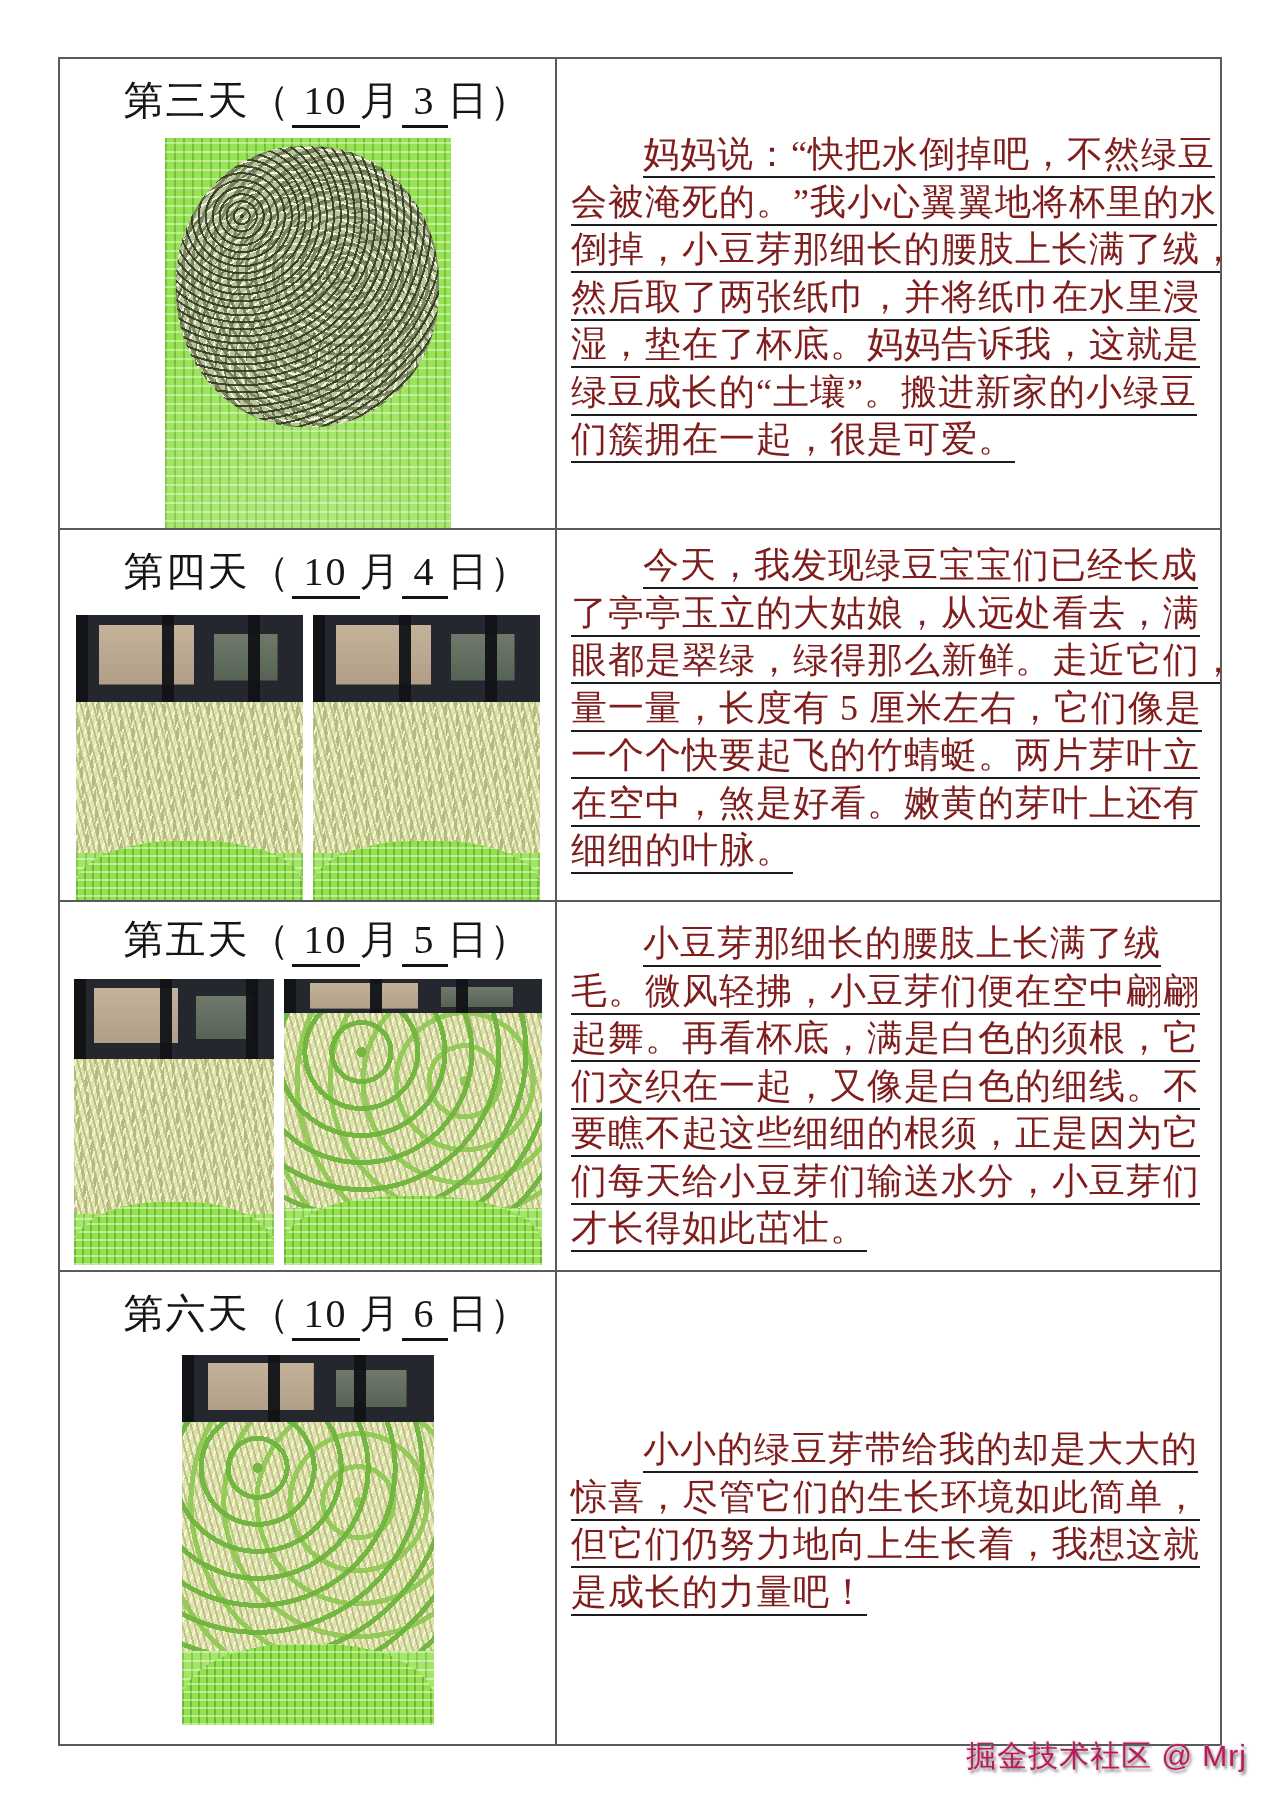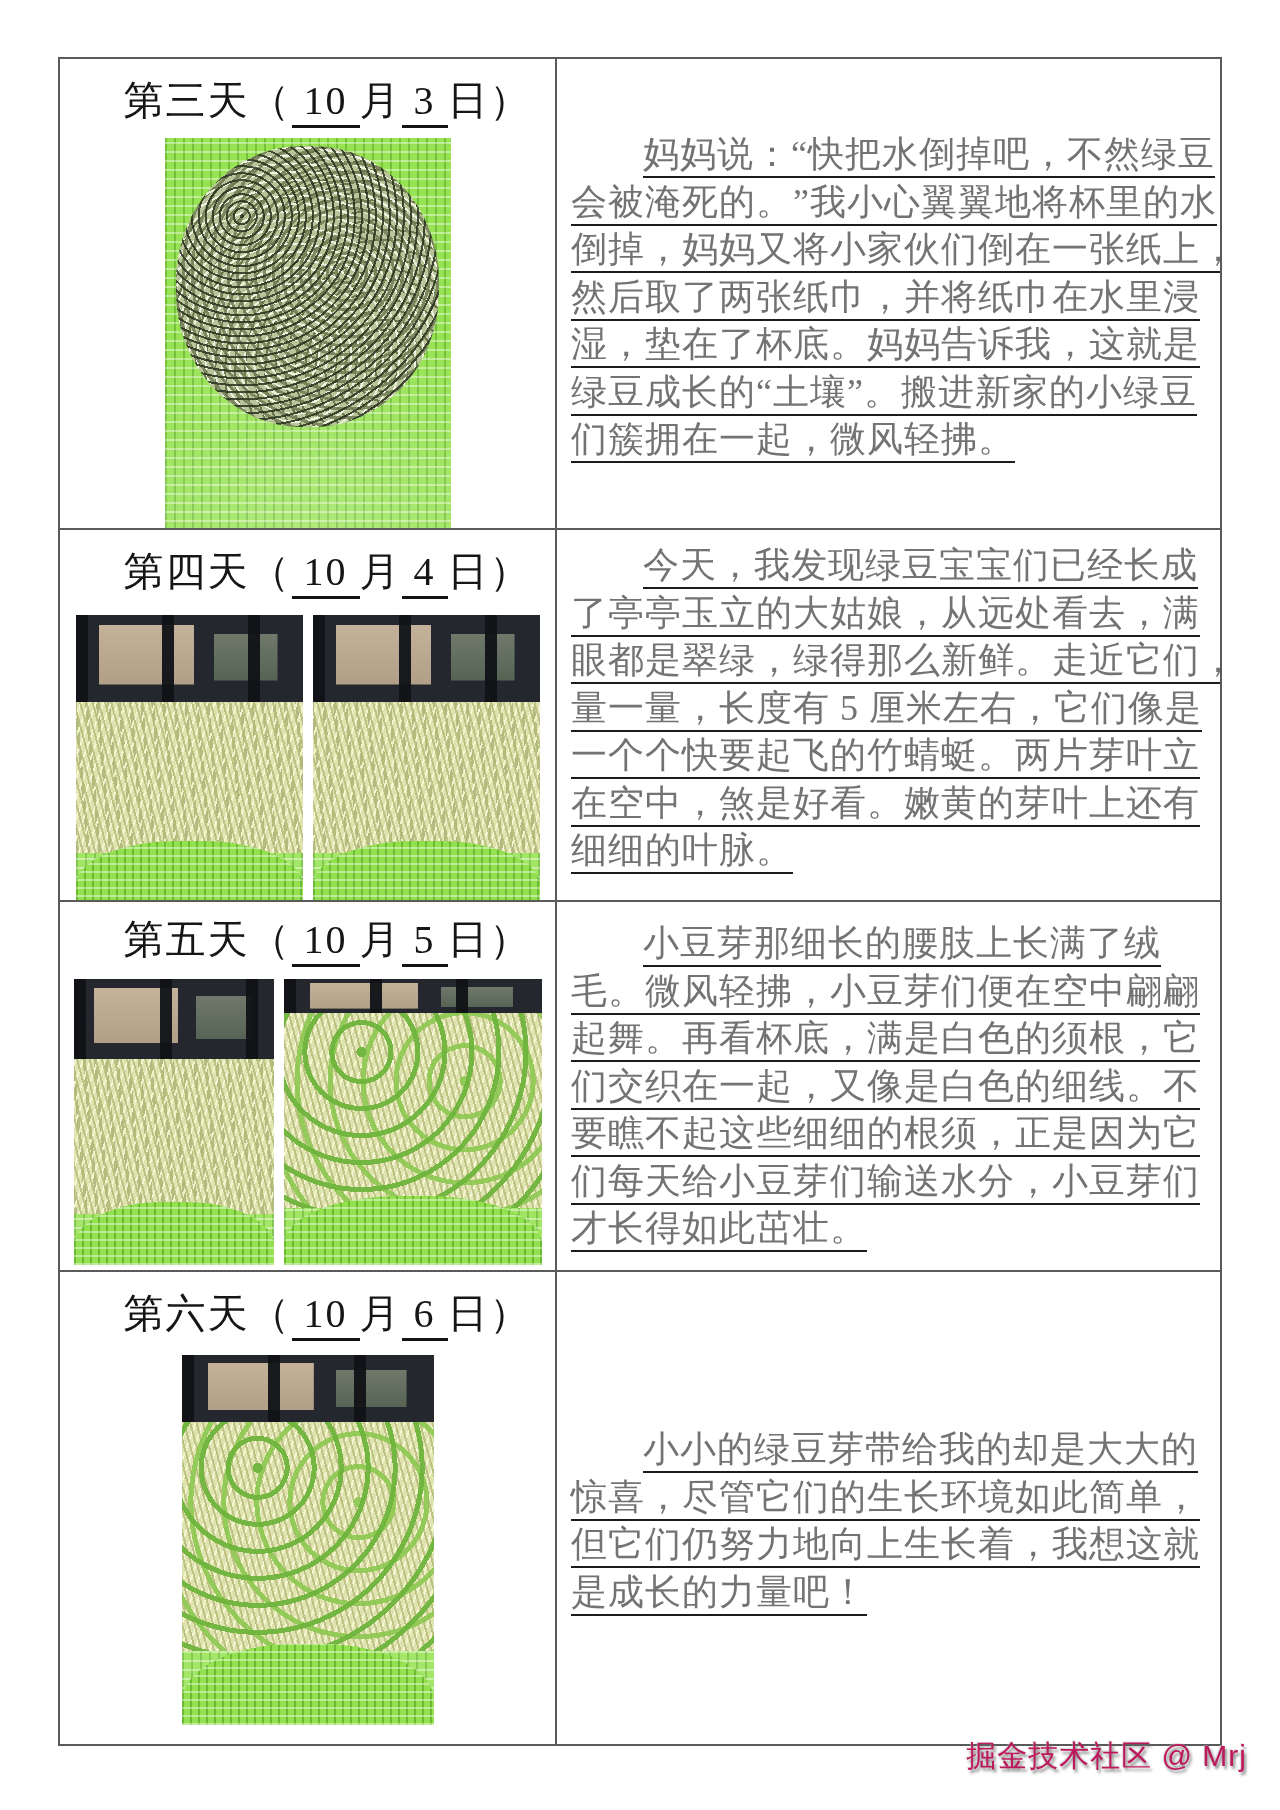--- a/index.html
+++ b/index.html
@@ -10,21 +10,21 @@
              grid-template-columns:497px 1fr;
              grid-template-rows:471px 372px 370px 1fr;}
   .cell{box-sizing:border-box;overflow:hidden;}
   .cl{border-right:2px solid #5a5a5a;}
   .rb{border-bottom:2px solid #5a5a5a;}
   
   .day-title{margin-top:14px;text-align:center;font-size:40px;color:#161616;
              letter-spacing:2px;white-space:nowrap;margin-left:40px;}
   .num-u{border-bottom:3px solid #141414;padding:0 12px 2px 12px;}
   
-  .txt{padding:0 14px 0 14px;color:#737373;font-size:36px;letter-spacing:1px;}
+  .txt{padding:0 14px 0 14px;color:#7f1d1d;font-size:36px;letter-spacing:1px;}
   .pt1{padding-top:72px;} .pt2{padding-top:18px;} .pt3{padding-top:12px;} .pt4{padding-top:154px;}
   .tline{line-height:47.5px;height:47.5px;white-space:nowrap;}
   .tline.indent{padding-left:72px;}
   .ul{border-bottom:2px solid #1c1c1c;padding-bottom:2px;}
   
   .photo{position:relative;overflow:hidden;background-color:#98e354;
     background-image:
       radial-gradient(circle at 50% 115%, rgba(255,255,255,.30), transparent 60%),
       repeating-linear-gradient(0deg, rgba(255,255,255,.40) 0 2px, transparent 2px 9px),
       repeating-linear-gradient(90deg, rgba(70,150,25,.45) 0 2px, transparent 2px 9px);}
@@ -82,25 +82,25 @@
         <span>第三天（</span><span class="num-u">10</span><span>月</span><span class="num-u">3</span><span>日）</span>
       </div>
       <div class="photo r1-photo">
         <div class="ph-beanmass"></div>
       </div>
     </div>
 
     <div class="cell rb txt pt1">
       <div class="tline indent"><span class="ul">妈妈说：“快把水倒掉吧，不然绿豆</span></div>
       <div class="tline"><span class="ul">会被淹死的。”我小心翼翼地将杯里的水</span></div>
-      <div class="tline"><span class="ul">倒掉，妈妈又将小家伙们倒在一张纸上，</span></div>
+      <div class="tline"><span class="ul">倒掉，小豆芽那细长的腰肢上长满了绒，</span></div>
       <div class="tline"><span class="ul">然后取了两张纸巾，并将纸巾在水里浸</span></div>
       <div class="tline"><span class="ul">湿，垫在了杯底。妈妈告诉我，这就是</span></div>
       <div class="tline"><span class="ul">绿豆成长的“土壤”。搬进新家的小绿豆</span></div>
-      <div class="tline"><span class="ul">们簇拥在一起，微风轻拂。</span></div>
+      <div class="tline"><span class="ul">们簇拥在一起，很是可爱。</span></div>
     </div>
 
     <div class="cell cl rb">
       <div class="day-title">
         <span>第四天（</span><span class="num-u">10</span><span>月</span><span class="num-u">4</span><span>日）</span>
       </div>
       <div class="photo-row">
         <div class="photo r2-photo">
           <div class="ph-window" style="height:32%;"></div>
           <div class="ph-sprouts" style="top:30%;height:52%;"></div>

